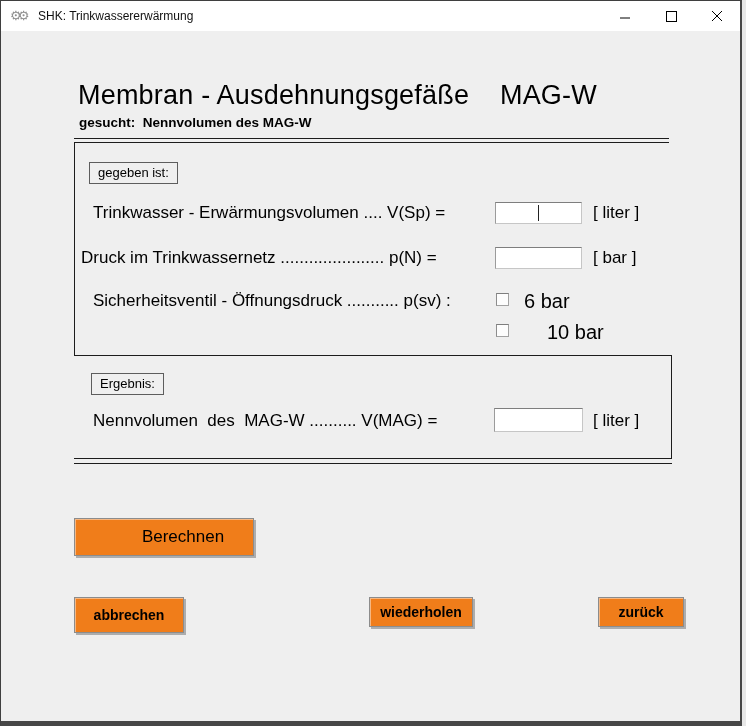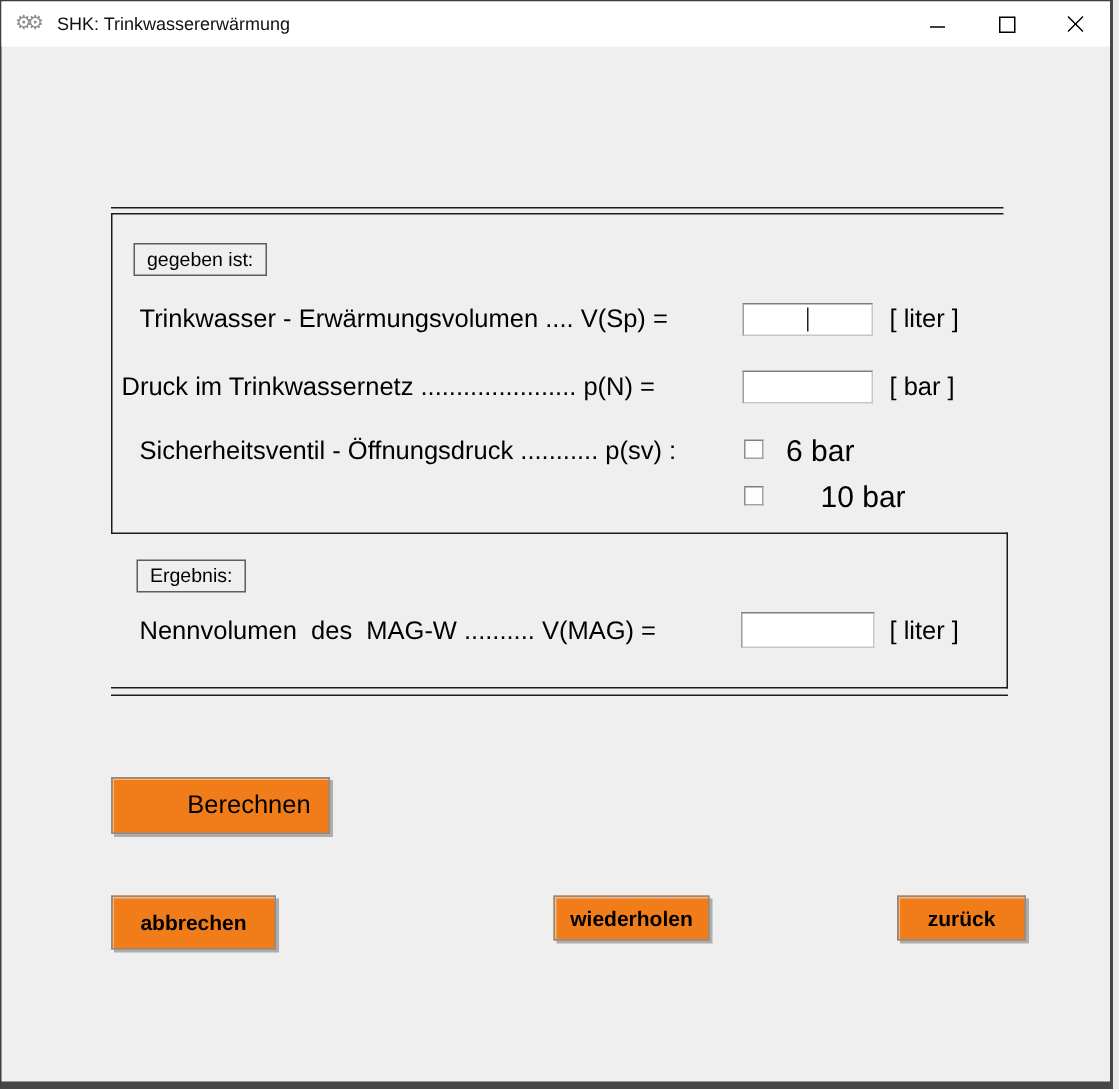--- a/index.html
+++ b/index.html
@@ -85,20 +85,22 @@
     <div class="winbtn" style="right:0;">
       <svg width="12" height="12">
         <line x1="1" y1="1" x2="11" y2="11" stroke="#000" stroke-width="1"></line>
         <line x1="11" y1="1" x2="1" y2="11" stroke="#000" stroke-width="1"></line>
       </svg>
     </div>
   </div>
 
   <div class="content">
 
+    <div class="abs heading" style="left:77px;top:49px;">Membran - Ausdehnungsgefäße    MAG-W</div>
+    <div class="abs subheading" style="left:78px;top:84px;">gesucht:  Nennvolumen des MAG-W</div>
 
     <div class="hline" style="left:73px;top:107px;width:595px;height:1px;"></div>
     <div class="hline" style="left:73px;top:111px;width:595px;height:1px;"></div>
     <div class="vline" style="left:73px;top:111px;width:1px;height:214px;"></div>
     <div class="hline" style="left:73px;top:324px;width:598px;height:1px;"></div>
     <div class="vline" style="left:670px;top:324px;width:1px;height:104px;"></div>
     <div class="hline" style="left:73px;top:427px;width:598px;height:1px;"></div>
     <div class="hline" style="left:73px;top:432px;width:598px;height:1px;"></div>
 
     <div class="abs group-label" style="left:88px;top:131px;">gegeben ist:</div>
@@ -117,18 +119,18 @@
     <div class="abs cblabel" style="left:523px;top:259px;">6 bar</div>
     <div class="checkbox" style="left:495px;top:293px;"></div>
     <div class="abs cblabel" style="left:546px;top:290px;">10 bar</div>
 
     <div class="abs group-label" style="left:90px;top:342px;">Ergebnis:</div>
 
     <div class="abs rowlabel" style="left:92px;top:380px;">Nennvolumen  des  MAG-W .......... V(MAG) =</div>
     <input class="field" style="left: 493px; top: 377px; width: 89px; height: 24px;" value="">
     <div class="abs unit" style="left:592px;top:380px;">[ liter ]</div>
 
-    <button class="btn btn-main" style="left:73px;top:487px;width:146px;height:38px;padding-left:44px;">Berechnen</button>
+    <button class="btn btn-main" style="left:73px;top:487px;width:180px;height:38px;padding-left:44px;">Berechnen</button>
     <button class="btn btn-small" style="left:73px;top:566px;width:110px;height:36px;">abbrechen</button>
     <button class="btn btn-small" style="left:368px;top:566px;width:104px;height:30px;">wiederholen</button>
     <button class="btn btn-small" style="left:597px;top:566px;width:86px;height:30px;">zurück</button>
   </div>
 </div>
 
 </body></html>

